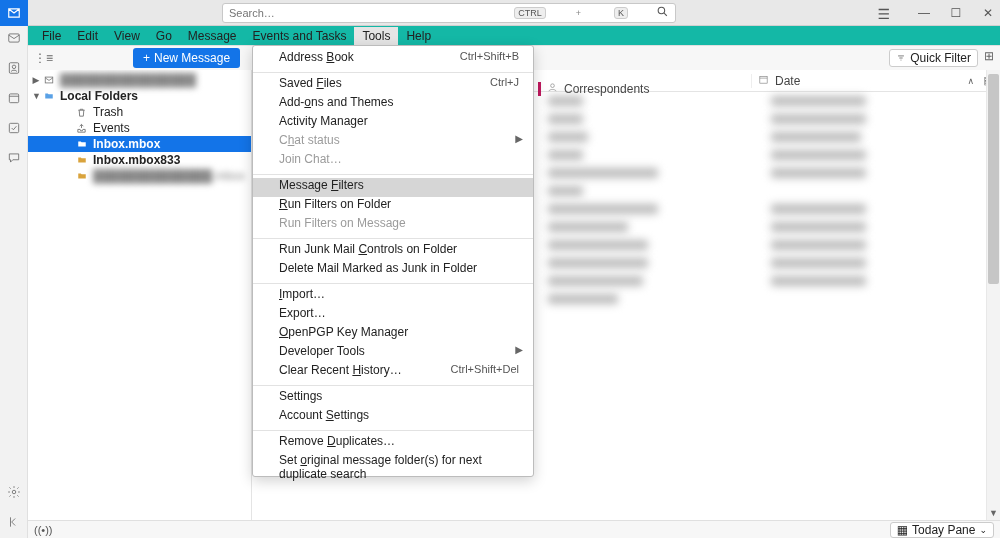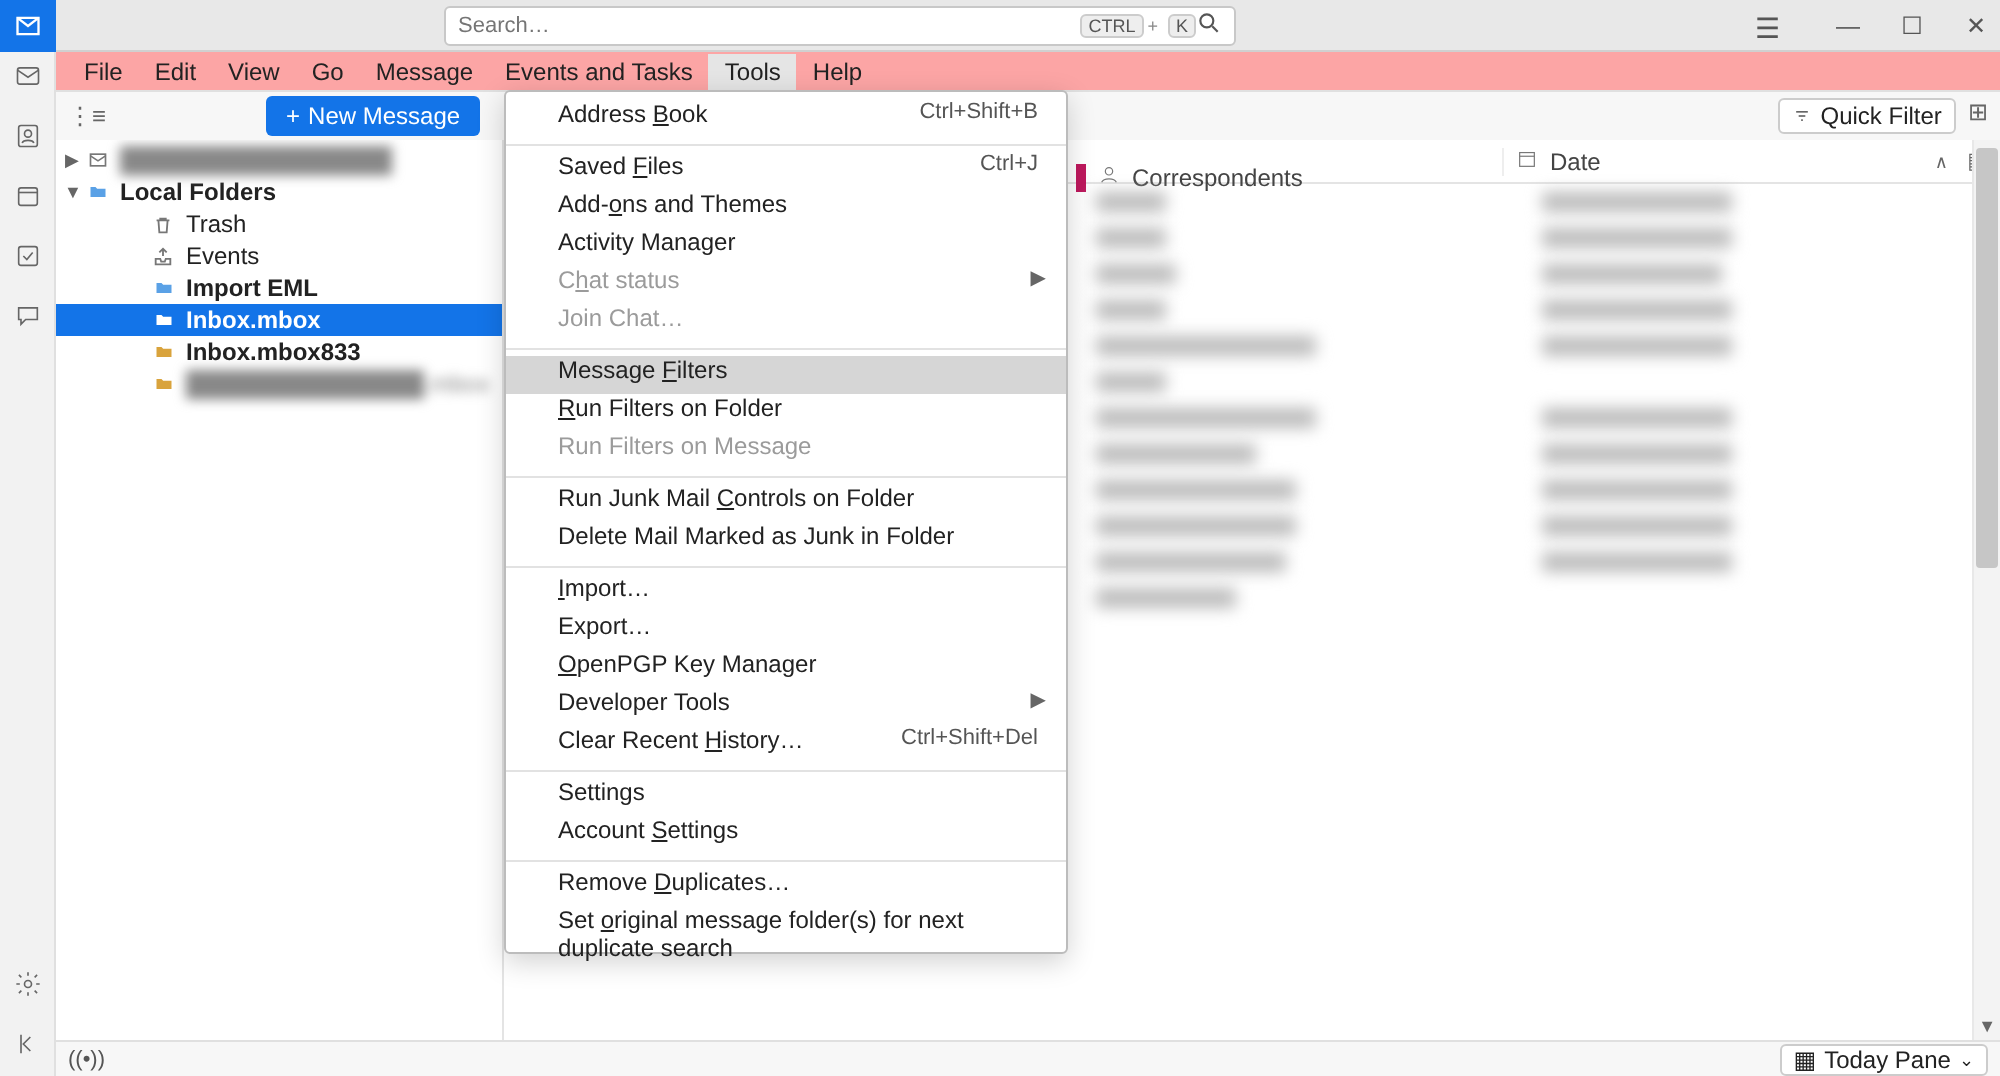--- a/index.html
+++ b/index.html
@@ -1,34 +1,34 @@
 <!DOCTYPE html>
 <html><head>
 <meta charset="utf-8">
 <style>
   * { margin:0; padding:0; box-sizing:border-box; font-family:-apple-system,"Segoe UI",Arial,sans-serif; font-size:12px; }
   body { width:1000px; height:538px; overflow:hidden; background:#f7f7f7; color:#222; position:relative; }
 
   .titlebar { height:26px; background:#e8e8e8; display:flex; align-items:center; border-bottom:1px solid #d0d0d0; position:relative;}
   .app-icon { width:28px; height:26px; background:#1374e8; display:flex; align-items:center; justify-content:center; }
   .app-icon svg { width:14px; height:14px; fill:#fff;}
-  .search-wrap { position:absolute; left:222px; top:3px; width:396px; height:20px; background:#fff; border:1px solid #c8c8c8; border-radius:3px; display:flex; align-items:center; padding:0 6px;}
+  .search-wrap { position:absolute; left:222px; top:3px; width:454px; height:20px; background:#fff; border:1px solid #c8c8c8; border-radius:3px; display:flex; align-items:center; padding:0 6px;gap:28px;}
   .search-wrap input { flex:1; border:none; outline:none; font-size:11px; color:#888; background:transparent;}
   .kbd { font-size:9px; background:#eee; border:1px solid #ccc; border-radius:3px; padding:0 3px; margin-left:3px; color:#555;}
   .search-icon { font-size:14px; color:#555; margin-left:auto;}
   .winbtns { position:absolute; right:6px; top:0; display:flex; gap:20px; align-items:center; height:26px;}
   .winbtn { width:12px; text-align:center; color:#555; cursor:pointer;}
   .hamb { position:absolute; right:110px; top:6px; font-size:14px; color:#555; cursor:pointer;}
 
   .leftstrip { position:absolute; left:0; top:26px; width:28px; bottom:0; background:#f2f2f2; border-right:1px solid #e0e0e0; display:flex; flex-direction:column; align-items:center; padding-top:4px; gap:14px;}
   .lsicon { width:16px; height:16px; color:#666; display:flex; align-items:center; justify-content:center; cursor:pointer;}
   .lsicon svg { width:14px; height:14px; fill:none; stroke:#666; stroke-width:1.4;}
   .ls-bottom { margin-top:auto; margin-bottom:8px; display:flex; flex-direction:column; gap:14px; align-items:center;}
 
-  .menubar { position:absolute; left:28px; top:26px; right:0; height:20px; background:#fca5a5; border-bottom:1px solid #e0e0e0; display:flex; align-items:center; padding-left:6px;}
+  .menubar { position:absolute; left:28px; top:26px; right:0; height:20px; background:#14b8a6; border-bottom:1px solid #e0e0e0; display:flex; align-items:center; padding-left:6px;}
   .menubar span { padding:2px 8px; cursor:pointer;}
   .menubar span.open { background:#e5e5e5;}
 
   .toolbar { position:absolute; left:28px; top:46px; right:0; height:24px; display:flex; align-items:center; padding:0 6px;}
   .twisty-left { display:flex; gap:8px; align-items:center;}
   .newmsg { background:#1374e8; color:#fff; border:none; border-radius:3px; height:20px; padding:0 10px; display:flex; align-items:center; gap:4px; cursor:pointer; margin-left:80px;}
   .quickf { margin-left:auto; display:flex; gap:6px;}
   .qfbtn { border:1px solid #ccc; background:#fff; border-radius:3px; padding:1px 6px; cursor:pointer; display:flex; align-items:center; gap:4px; font-size:11px;}
 
   .sidebar { position:absolute; left:28px; top:70px; width:224px; bottom:18px; background:#fff; border-right:1px solid #e4e4e4; overflow:hidden;}
@@ -37,21 +37,21 @@
   .trow .tw { width:8px; text-align:center; color:#666; font-size:9px;}
   .trow .ic { width:14px; display:flex; align-items:center;}
   .blur { filter:blur(3px); color:#888;}
   .trow.sel { background:#1374e8; color:#fff;} .lvl2 { padding-left:48px;}
   .fold svg{width:12px;height:10px;fill:#d9a33c;} .foldb svg{width:12px;height:10px;fill:#5aa1e6;}
   .trow.sel .fold svg,.trow.sel .foldb svg{fill:#fff;}
 
   .content { position:absolute; left:252px; top:70px; right:0; bottom:18px; background:#fff;}
   .cols { height:22px; border-bottom:1px solid #e4e4e4; display:flex; align-items:center; color:#444;}
   .colh { display:flex; align-items:center; gap:6px; padding-left:6px;}
-  .col1{width:286px;} .col2{width:213px; border-left:5px solid #be185d;margin-top:16px;} .col3{flex:1; border-left:1px solid #eee; position:relative;}
+  .col1{width:286px;} .col2{width:213px; border-left:3px solid #be185d;margin-top:16px;} .col3{flex:1; border-left:1px solid #eee; position:relative;}
   .colic svg{width:11px;height:11px;fill:none;stroke:#777;stroke-width:1.3;}
   .col3 .rsort{position:absolute; right:26px; font-size:9px; color:#666;}
   .col3 .rcfg{position:absolute; right:6px; font-size:11px; color:#666;}
   .rows { position:relative;}
   .rrow { height:18px; display:flex;}
   .rc { filter:blur(4px); background:linear-gradient(#bbb,#bbb); height:10px; margin-top:4px; border-radius:2px;}
   .rrow .c1{width:286px; padding-left:20px;} .rrow .c2{width:213px; padding-left:10px;} .rrow .c3{flex:1; padding-left:20px;position:relative;}
   .rrow .c3 .chv{position:absolute; right:6px; top:4px; font-size:9px; color:#888;}
   .scrollb{position:absolute; right:0; top:0; width:14px; bottom:0; background:#f3f3f3; border-left:1px solid #e8e8e8;}
   .sthumb{position:absolute; right:1px; top:4px; width:11px; height:210px; background:#c6c6c6; border-radius:2px;}
@@ -207,28 +207,20 @@
       <span>Trash</span>
     </div>
     <div class="trow lvl2">
       <span class="ic">
           <svg width="11" height="11" viewBox="0 0 24 24" fill="none" stroke="#777" stroke-width="2">
             <path d="M4 14h5l1 3h4l1-3h5v6H4zM12 3v8M8 7l4-4 4 4"></path>
           </svg>
         </span>
       <span>Events</span>
     </div>
-    <div class="trow lvl2">
-      <span class="ic foldb">
-          <svg viewBox="0 0 24 24">
-            <path d="M3 6h6l2 2h10v10H3z"></path>
-          </svg>
-        </span>
-      <b>Import EML</b>
-    </div>
     <div class="trow lvl2 sel">
       <span class="ic fold">
           <svg viewBox="0 0 24 24">
             <path d="M3 6h6l2 2h10v10H3z"></path>
           </svg>
         </span>
       <b>Inbox.mbox</b>
     </div>
     <div class="trow lvl2">
       <span class="ic fold">

